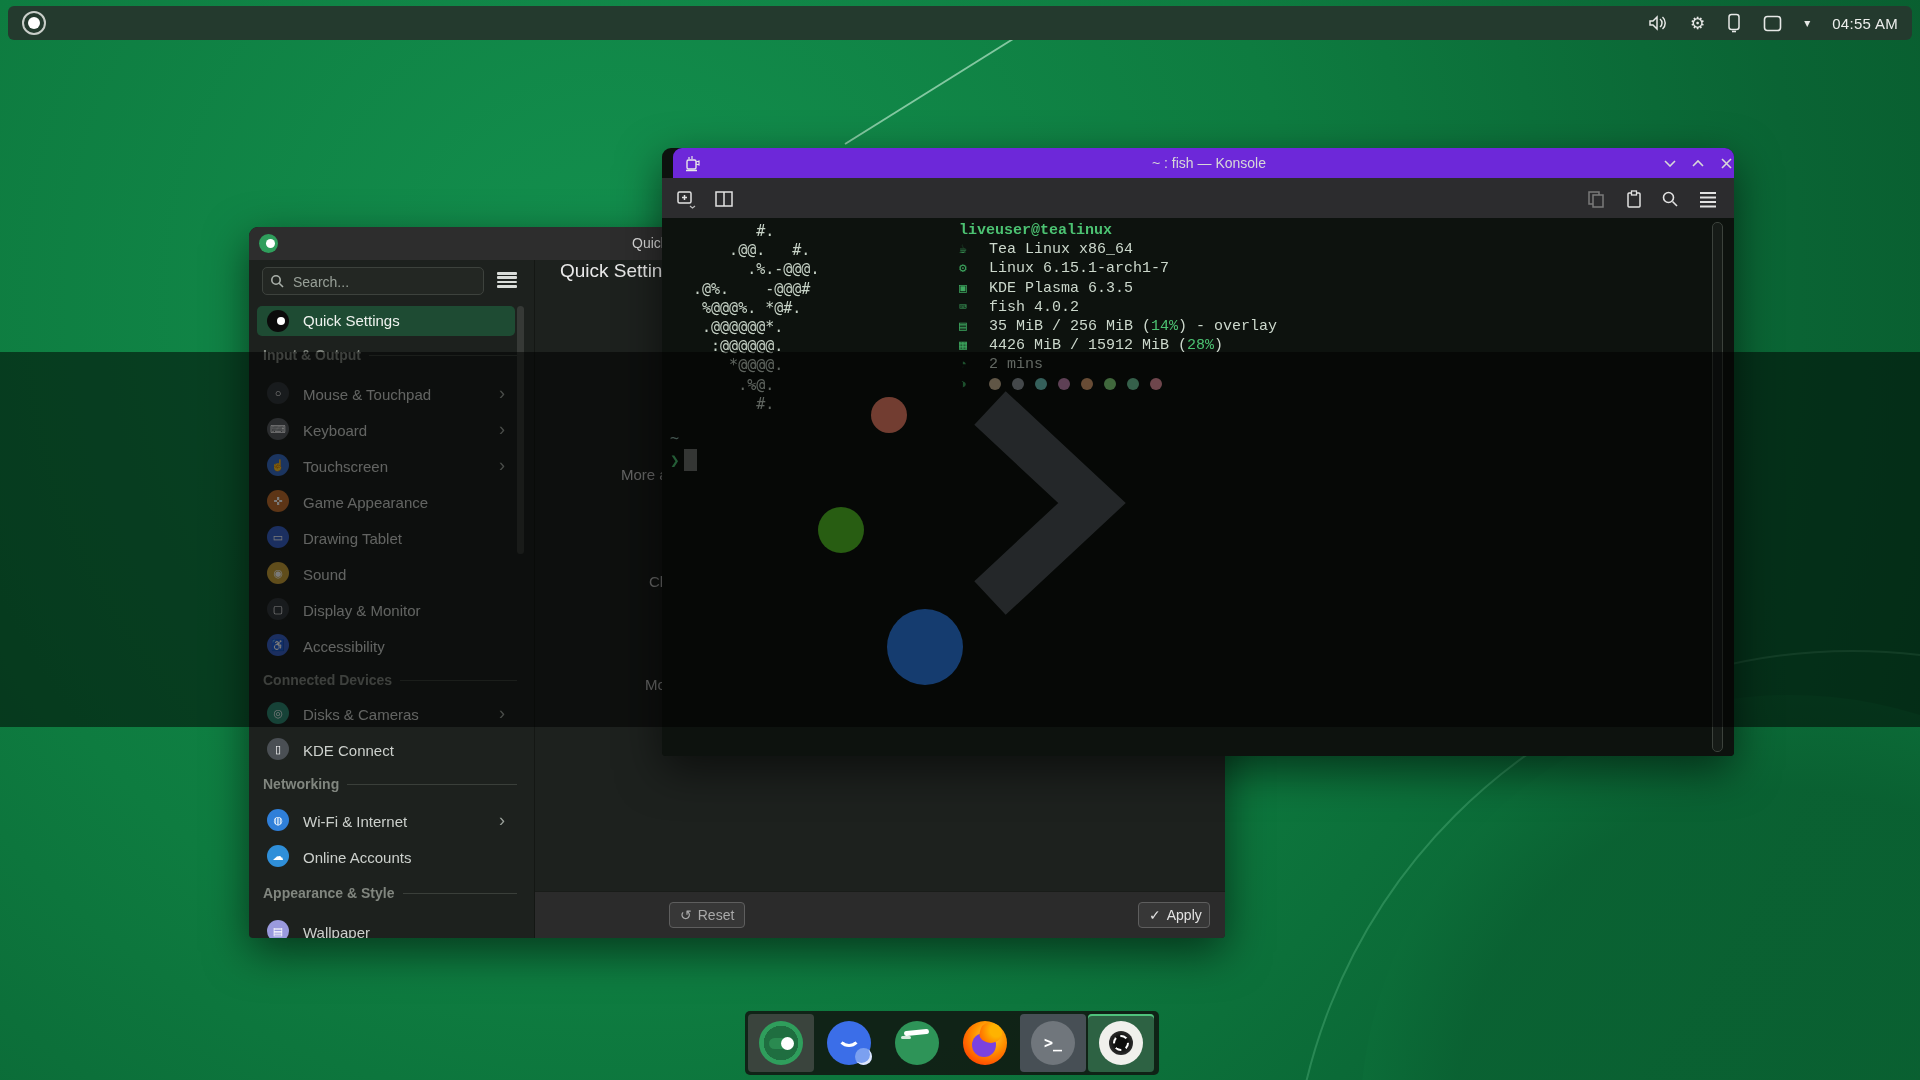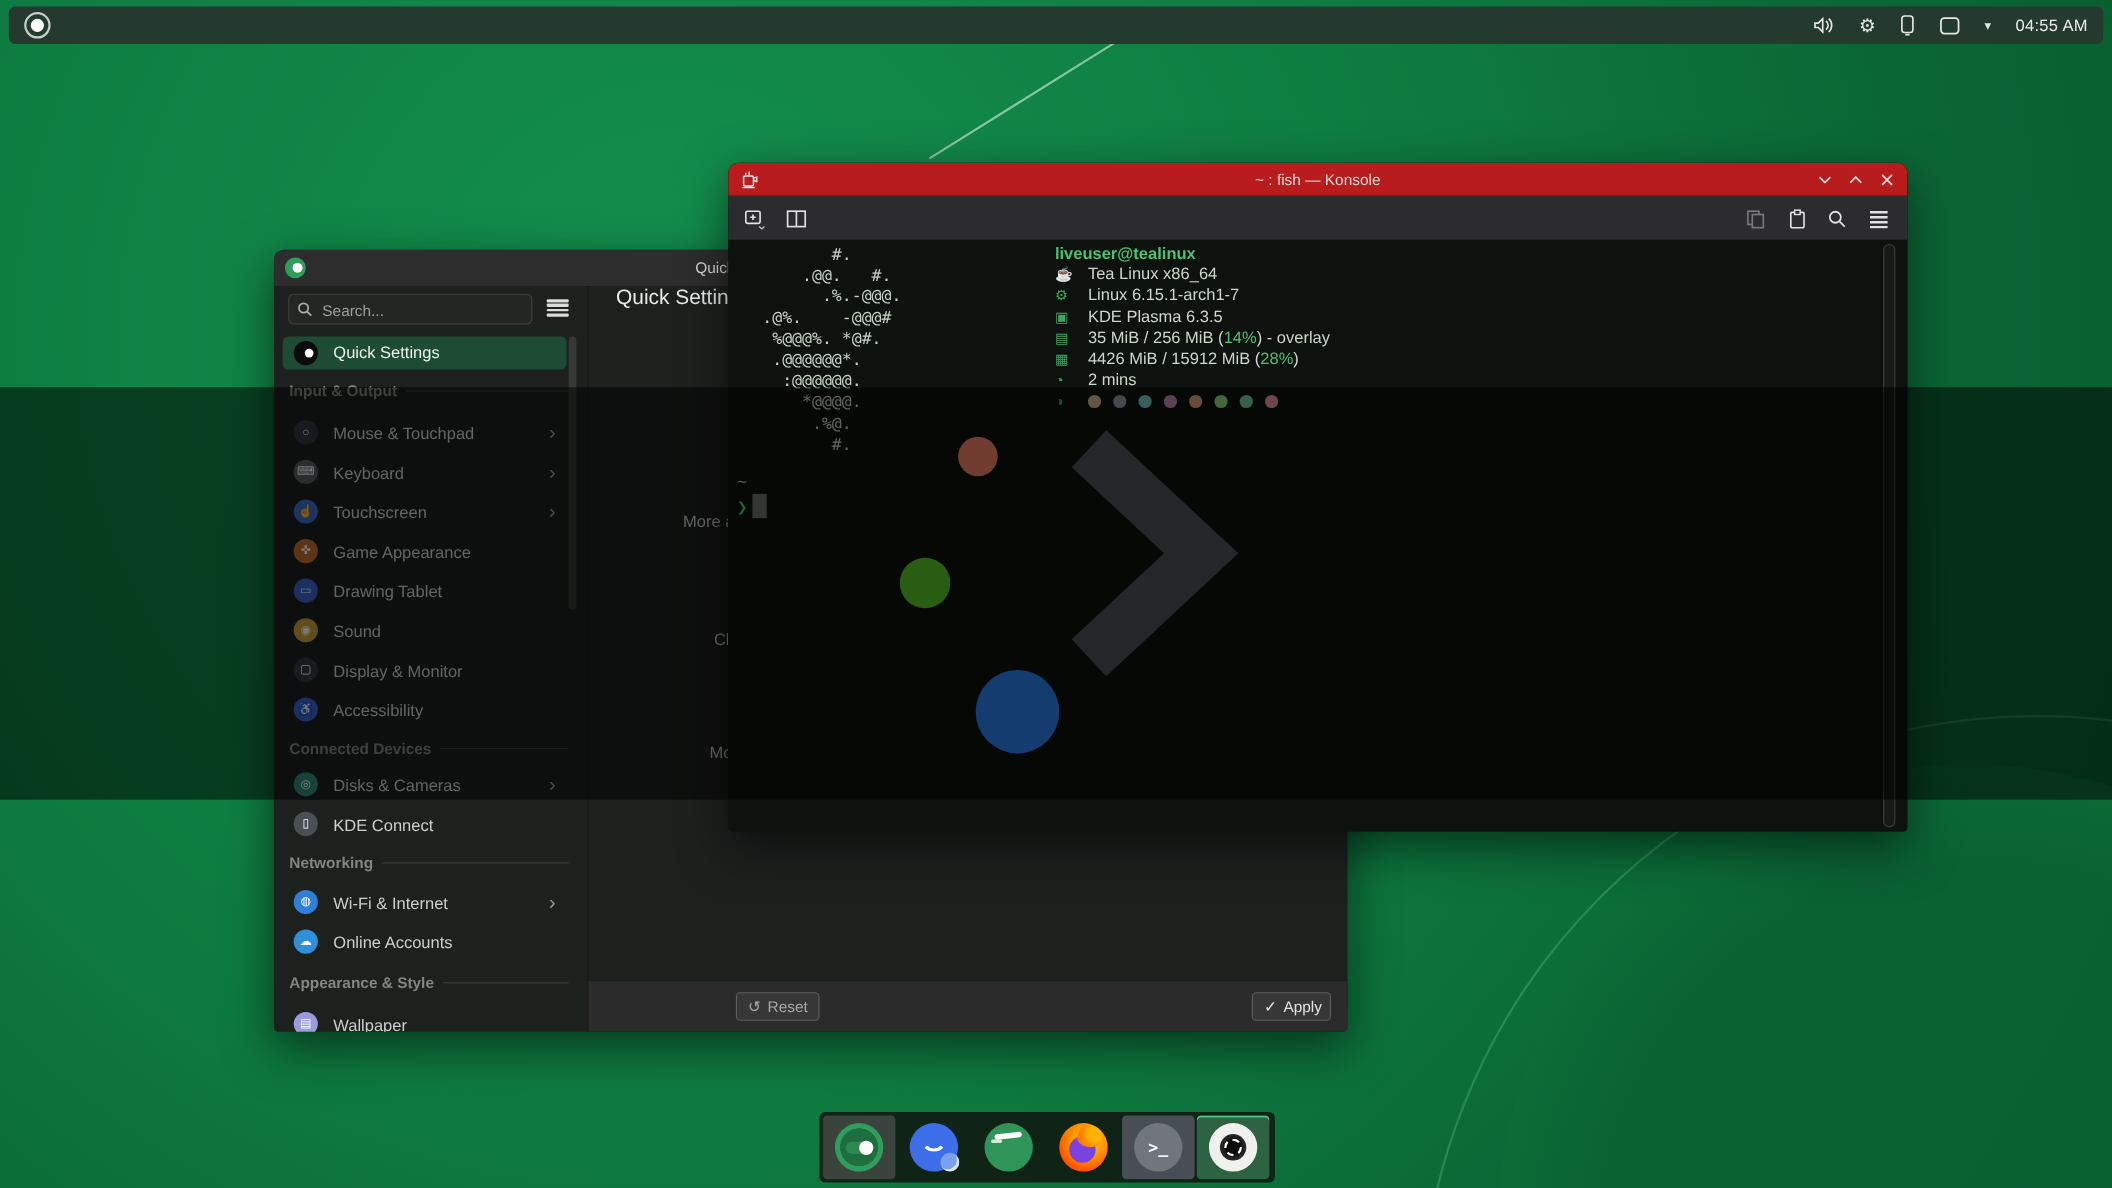--- a/index.html
+++ b/index.html
@@ -62,35 +62,35 @@
   #settings .page-head{position:absolute;left:311px;top:33px;font-size:19px;color:#e9e9e9;white-space:nowrap;}
   .frag{position:absolute;font-size:15px;color:#cfd0cf;white-space:nowrap;}
   #settings .footer{position:absolute;left:286px;bottom:0;width:690px;height:46px;background:#2b2b2b;border-top:1px solid #191c19;}
   .btn{position:absolute;top:10px;height:26px;border:1px solid #5e5e5e;border-radius:4px;background:#373737;
     font-size:14px;display:flex;align-items:center;gap:6px;padding:0 10px;box-sizing:border-box;cursor:pointer;}
   #reset-btn{left:134px;width:76px;color:#a9a9a9;}
   #apply-btn{right:15px;width:72px;color:#e2e2e2;}
   .btn .ic{font-size:14px;}
   
   #terminal{left:662px;top:148px;width:1072px;height:608px;background:#0d120e;z-index:20;overflow:hidden;}
-  #terminal .titlebar{position:absolute;left:0;top:0;width:100%;height:30px;background:#b91c1c;border-radius:9px 9px 0 0;}
+  #terminal .titlebar{position:absolute;left:11px;top:0;width:100%;height:30px;background:#6d28d9;border-radius:9px 9px 0 0;}
   #terminal .win-title{position:absolute;left:0;top:7px;width:100%;text-align:center;font-size:14px;color:#d8d8d8;}
   .win-ctl{position:absolute;top:4px;width:22px;height:22px;display:flex;align-items:center;justify-content:center;cursor:pointer;}
   #terminal .app-ico{position:absolute;left:9px;top:5px;}
   #terminal .toolbar{position:absolute;left:0;top:30px;width:100%;height:40px;background:#2c2c2e;border-bottom:1px solid #222;}
   .tool{position:absolute;top:9px;width:24px;height:24px;display:flex;align-items:center;justify-content:center;cursor:pointer;}
   #terminal .content{position:absolute;left:0;top:70px;width:1072px;height:538px;background:#0d120e;overflow:hidden;}
   
   .dot-salmon{left:209px;top:179px;width:36px;height:36px;border-radius:50%;background:#ee8166;}
   .dot-green{left:156px;top:289px;width:46px;height:46px;border-radius:50%;background:#54c226;}
   .dot-blue{left:225px;top:391px;width:76px;height:76px;border-radius:50%;background:#2d7ee8;}
   pre{margin:0;font-family:"DejaVu Sans Mono",monospace;font-size:15px;line-height:19.2px;}
   .ascii{position:absolute;left:31px;top:4px;color:#c6d2c6;}
   .ff{position:absolute;left:297px;top:4px;width:520px;}
-  .ff-row{height:19.2px;font-family:Liberation Sans, sans-serif;font-size:15px;color:#ccd8cc;white-space:pre;}
+  .ff-row{height:19.2px;font-family:Liberation Mono, monospace;font-size:15px;color:#ccd8cc;white-space:pre;}
   .ff-user{color:#4cc272;font-weight:bold;}
   .ff-ico{display:inline-block;width:30px;color:#3da85f;font-size:13px;}
   .pct{color:#4cc272;}
   .pal{display:inline-block;width:12px;height:12px;border-radius:50%;margin-right:11px;vertical-align:middle;}
   .prompt-tilde{position:absolute;left:8px;top:211px;font-family:"DejaVu Sans Mono",monospace;font-size:15px;color:#8fb3a8;}
   .prompt-line{position:absolute;left:8px;top:233px;font-family:"DejaVu Sans Mono",monospace;font-size:16px;color:#4cc272;}
   .cursor{position:absolute;left:22px;top:231px;width:13px;height:22px;background:#6d726d;}
   .t-scroll{position:absolute;left:1050px;top:4px;width:9px;height:528px;border:1px solid #3c423c;
     border-radius:5px;background:rgba(255,255,255,.04);}
   
@@ -347,20 +347,21 @@
   :@@@@@@.
     *@@@@.
      .%@.
        #.</pre>
 
     <div class="ff">
       <div class="ff-row ff-user">liveuser@tealinux</div>
       <div class="ff-row"><span class="ff-ico">☕</span><span>Tea Linux x86_64</span></div>
       <div class="ff-row"><span class="ff-ico">⚙</span><span>Linux 6.15.1-arch1-7</span></div>
       <div class="ff-row"><span class="ff-ico">▣</span><span>KDE Plasma 6.3.5</span></div>
+      <div class="ff-row"><span class="ff-ico">⌨</span><span>fish 4.0.2</span></div>
       <div class="ff-row"><span class="ff-ico">▤</span><span>35 MiB / 256 MiB (</span><span class="pct">14%</span><span>) - overlay</span></div>
       <div class="ff-row"><span class="ff-ico">▦</span><span>4426 MiB / 15912 MiB (</span><span class="pct">28%</span><span>)</span></div>
       <div class="ff-row"><span class="ff-ico">◔</span><span>2 mins</span></div>
       <div class="ff-row"><span class="ff-ico">◑</span><span class="pal" style="background-color: rgb(201, 179, 147);"></span><span class="pal" style="background-color: rgb(142, 151, 156);"></span><span class="pal" style="background-color: rgb(111, 201, 191);"></span><span class="pal" style="background-color: rgb(196, 135, 178);"></span><span class="pal" style="background-color: rgb(217, 159, 111);"></span><span class="pal" style="background-color: rgb(134, 217, 126);"></span><span class="pal" style="background-color: rgb(111, 201, 155);"></span><span class="pal" style="background-color: rgb(231, 147, 160);"></span></div>
     </div>
 
     <div class="prompt-tilde">~</div>
     <div class="prompt-line">❯</div>
     <div class="cursor"></div>
     <div class="t-scroll"></div>

